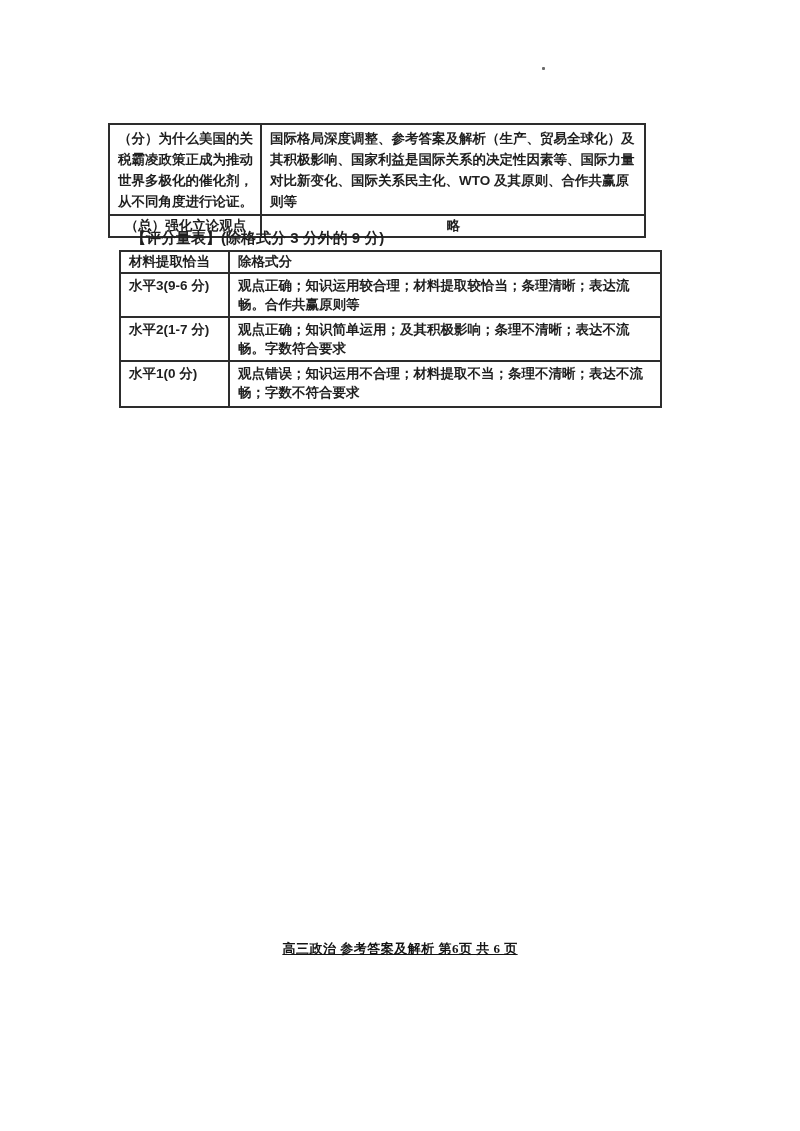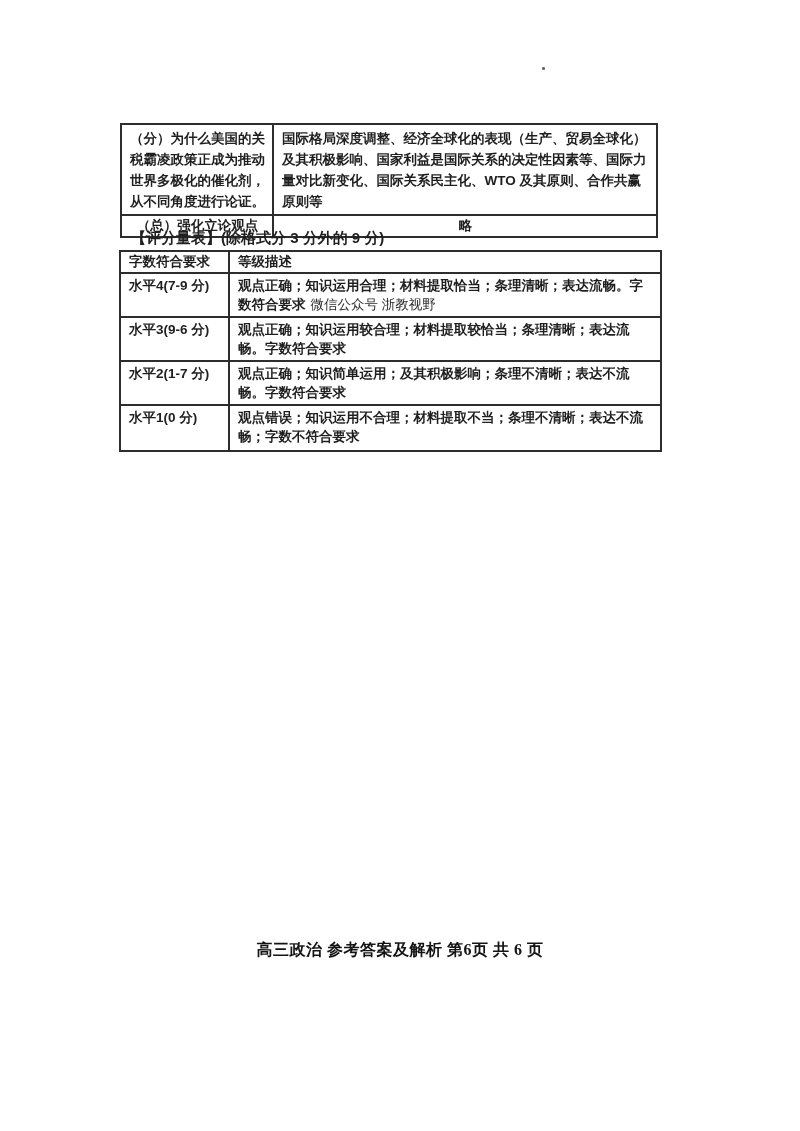--- a/index.html
+++ b/index.html
@@ -42,21 +42,21 @@
     line-height: 20px;
     padding: 2px 7px 2px 8px;
     vertical-align: top;
     text-align: left;
     word-break: break-all;
     overflow: hidden;
   }
 
   
   #answer-table {
-    left: 120px;
+    left: 108px;
     top: 123px;
     width: 536px;
     padding-left: 27px;
   }
   #answer-table col.c1 { width: 152px; }
   #answer-table col.c2 { width: 384px; }
   #answer-table tr.r1 td { height: 77px; line-height: 21px; padding-top: 3px; }
   #answer-table tr.r2 td { height: 14px; line-height: 16px; text-align: center; }
 
   
@@ -92,66 +92,63 @@
 
   
   .page-footer {
     position: absolute;
     left: 0;
     top: 940px;
     width: 800px;
     text-align: center;
     font-family: "Liberation Serif", serif;
     font-weight: bold;
-    font-size: 16px;
+    font-size: 13px;
     letter-spacing: 0.5px;
     color: #141414;
+    text-decoration: underline;
   }
 </style>
 </head>
 <body>
 
 <div class="scan-dot"></div>
 
 <table id="answer-table" class="doc-table">
   <colgroup>
       <col class="c1">
       <col class="c2">
     </colgroup>
   <tbody>
       <tr class="r1">
     <td>（分）为什么美国的关税霸凌政策正成为推动世界多极化的催化剂，从不同角度进行论证。</td>
-    <td>国际格局深度调整、经济全球化的表现（生产、贸易全球化）及其积极影响、国家利益是国际关系的决定性因素等、国际力量对比新变化、国际关系民主化、WTO 及其原则、合作共赢原则等</td>
+    <td>国际格局深度调整、参考答案及解析（生产、贸易全球化）及其积极影响、国家利益是国际关系的决定性因素等、国际力量对比新变化、国际关系民主化、WTO 及其原则、合作共赢原则等</td>
   </tr>
   <tr class="r2">
     <td>（总）强化立论观点</td>
     <td>略</td>
   </tr>
 </tbody>
   </table>
 
 <div class="rubric-caption">【评分量表】(除格式分 3 分外的 9 分)</div>
 
 <table id="rubric-table" class="doc-table">
   <colgroup>
       <col class="c1">
       <col class="c2">
     </colgroup>
   <tbody>
       <tr class="hdr">
-    <th>字数符合要求</th>
-    <th>等级描述</th>
-  </tr>
-  <tr class="lvl4">
-    <td>水平4(7-9 分)</td>
-    <td><span>观点正确；知识运用合理；材料提取恰当；条理清晰；表达流畅。字数符合要求</span><span class="watermark">微信公众号 浙教视野</span></td>
+    <th>材料提取恰当</th>
+    <th>除格式分</th>
   </tr>
   <tr class="lvl3">
     <td>水平3(9-6 分)</td>
-    <td>观点正确；知识运用较合理；材料提取较恰当；条理清晰；表达流畅。字数符合要求</td>
+    <td>观点正确；知识运用较合理；材料提取较恰当；条理清晰；表达流畅。合作共赢原则等</td>
   </tr>
   <tr class="lvl2">
     <td>水平2(1-7 分)</td>
     <td>观点正确；知识简单运用；及其积极影响；条理不清晰；表达不流畅。字数符合要求</td>
   </tr>
   <tr class="lvl1">
     <td>水平1(0 分)</td>
     <td>观点错误；知识运用不合理；材料提取不当；条理不清晰；表达不流畅；字数不符合要求</td>
   </tr>
 </tbody>

